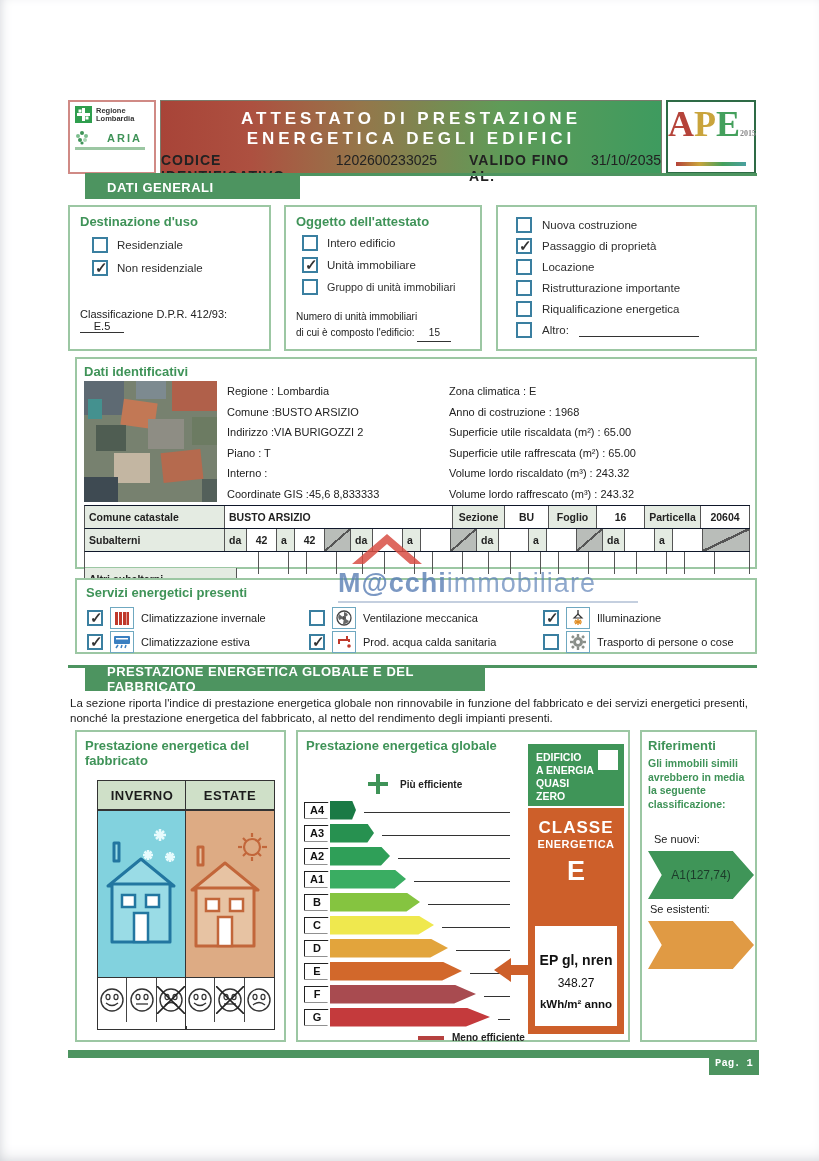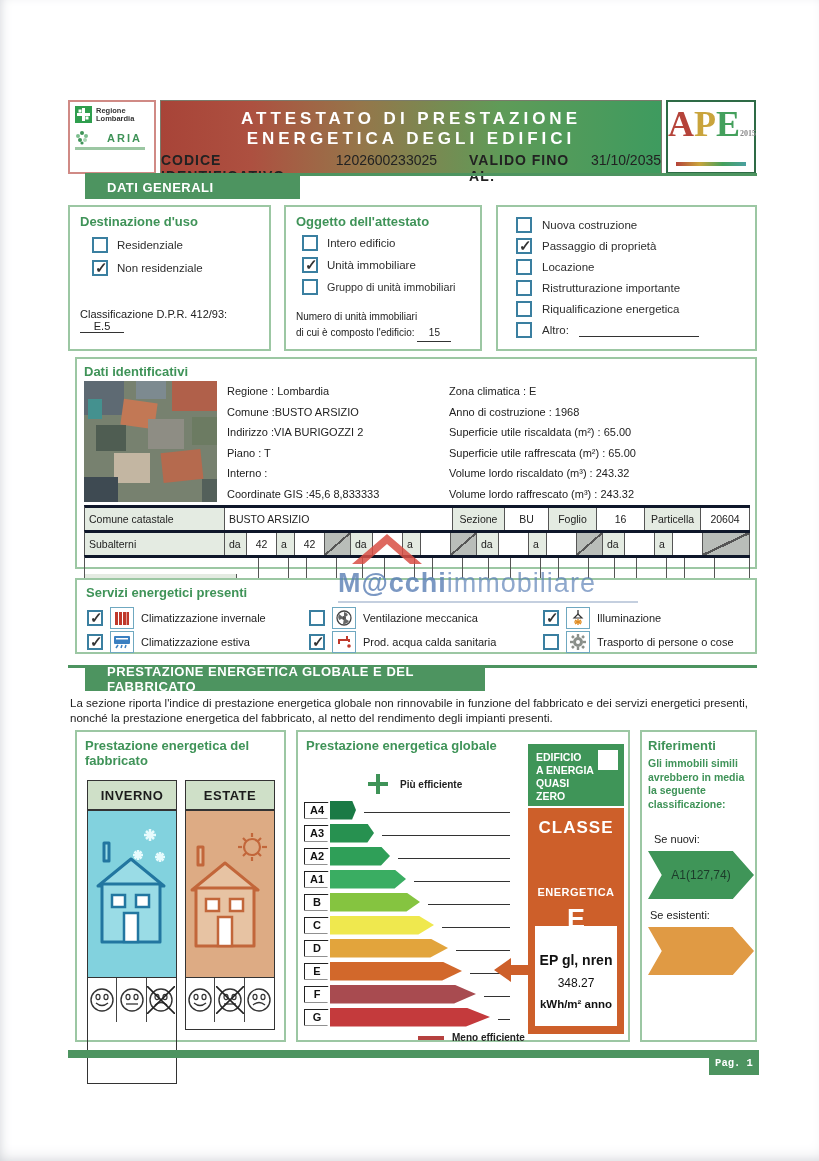--- a/index.html
+++ b/index.html
@@ -15,21 +15,21 @@
   .cb.on::after{content:"✓";position:absolute;left:1px;top:-3px;font-size:15px;color:#333;font-weight:bold;}
   
   .hdr-grad{background:linear-gradient(90deg,#a84438 0%,#ad5040 18%,#95764a 40%,#5f9b58 68%,#3e9b5f 100%);
             border:1px solid #7a7a6a;}
   .hdr-line{color:#fff;font-weight:bold;letter-spacing:4px;font-size:17px;text-align:center;}
   .hdr-sub{font-size:14px;font-weight:bold;letter-spacing:1px;color:#222;}
   .secbar{background:#4d9460;color:#fff;font-weight:bold;font-size:13px;letter-spacing:.5px;
           display:flex;align-items:center;padding-left:22px;box-sizing:border-box;}
   .secline{background:#4d9460;}
   
-  .crow{display:flex;border-left:1px solid #555;border-top:3px solid #0f172a;box-sizing:border-box;}
+  .crow{display:flex;border-left:1px solid #555;border-top:1px solid #0f172a;box-sizing:border-box;font-weight:bold;}
   .ccell{border-right:1px solid #555;box-sizing:border-box;font-size:10.5px;color:#222;
          display:flex;align-items:center;padding:0 4px;height:22px;white-space:nowrap;overflow:hidden;}
   .clabel{background:#e4ebe2;}
   .cdiag{background:#b9bdb9 linear-gradient(to bottom right,transparent 47%,#555 47%,#555 53%,transparent 53%);}
   
   .srow{display:flex;align-items:center;height:20px;margin-bottom:3px;}
   .slabel{width:30px;height:17px;border:1.5px solid #222;background:#fff;color:#111;font-weight:bold;
           font-size:11px;display:flex;align-items:center;justify-content:center;flex:none;
           clip-path:polygon(0 0,78% 0,100% 50%,78% 100%,0 100%);padding-right:4px;box-sizing:border-box;}
   .sbar{height:19px;flex:none;margin-left:-4px;
@@ -373,21 +373,21 @@
     <span>PRESTAZIONE ENERGETICA GLOBALE  E DEL FABBRICATO</span>
   </div>
   <div class="abs" style="left:70px;top:696px;width:692px;font-size:11.5px;color:#222;line-height:15px;">La sezione riporta l'indice di prestazione energetica globale non rinnovabile in funzione del fabbricato e dei servizi energetici presenti, nonché la prestazione energetica del fabbricato, al netto del rendimento degli impianti presenti.</div>
 
   <div class="abs gbox" style="left:75px;top:730px;width:211px;height:312px;padding:6px 8px;">
     <div class="gtitle" style="line-height:15px;">
       <div>Prestazione energetica del</div>
       <div>fabbricato</div>
     </div>
 
-    <div class="abs" style="left:10px;top:48px;width:90px;height:304px;border:1.5px solid #333;box-sizing:border-box;">
+    <div class="abs" style="left:20px;top:48px;width:90px;height:250px;border:1.5px solid #333;box-sizing:border-box;">
       <div class="panelhead">INVERNO</div>
       <div style="height:166px;background:#82d2de;position:relative;border-bottom:1.5px solid #333;">
         <svg width="87" height="164">
           <g stroke="#2276a0" stroke-width="3" fill="#9adce6" stroke-linejoin="round">
             <rect x="16" y="32" width="5" height="18"></rect>
             <polygon points="10,75 43,48 76,75"></polygon>
             <rect x="14" y="73" width="58" height="58"></rect>
           </g>
           <rect x="24" y="84" width="13" height="12" fill="#fff" stroke="#2276a0" stroke-width="2.5"></rect>
           <rect x="48" y="84" width="13" height="12" fill="#fff" stroke="#2276a0" stroke-width="2.5"></rect>
@@ -572,41 +572,41 @@
       <div style="width:58px;">
         <div>EDIFICIO</div>
         <div>A ENERGIA</div>
         <div>QUASI ZERO</div>
       </div>
       <div style="position:absolute;right:6px;top:6px;width:20px;height:20px;background:#fff;"></div>
     </div>
 
     <div class="abs" style="left:230px;top:76px;width:96px;height:226px;background:#cd5f2a;text-align:center;color:#fff;box-sizing:border-box;">
       <div style="font-size:17px;font-weight:bold;letter-spacing:1px;margin-top:10px;">CLASSE</div>
-      <div style="font-size:11px;font-weight:bold;letter-spacing:.5px;margin-top:48px;">ENERGETICA</div>
+      <div style="font-size:11px;font-weight:bold;letter-spacing:.5px;">ENERGETICA</div>
       <div style="font-size:27px;font-weight:bold;margin-top:6px;">E</div>
       <div style="position:absolute;left:7px;right:7px;top:118px;bottom:8px;background:#fff;color:#111;padding-top:26px;box-sizing:border-box;">
         <div style="font-size:14px;font-weight:bold;">EP gl, nren</div>
         <div style="font-size:12px;margin-top:8px;">348.27</div>
         <div style="font-size:11.5px;font-weight:bold;margin-top:8px;">kWh/m² anno</div>
       </div>
     </div>
     <svg class="abs" style="left:196px;top:226px;" width="36" height="24">
       <polygon points="0,12 17,0 17,7 36,7 36,17 17,17 17,24" fill="#cd5f2a"></polygon>
     </svg>
   </div>
 
   <div class="abs gbox" style="left:640px;top:730px;width:117px;height:312px;padding:6px 6px;">
     <div class="gtitle">Riferimenti</div>
     <div style="color:#3f9358;font-weight:bold;font-size:10.5px;line-height:13.5px;margin-top:4px;">Gli immobili simili avrebbero in media la seguente classificazione:</div>
     <div style="font-size:11px;color:#222;margin-top:22px;margin-left:6px;">Se nuovi:</div>
     <div class="ref-arrow" style="background:#3f9558;margin-top:6px;">
       <span>A1(127,74)</span>
     </div>
-    <div style="font-size:11px;color:#222;margin-top:10px;margin-left:2px;">Se esistenti:</div>
+    <div style="font-size:11px;color:#222;margin-top:4px;margin-left:2px;">Se esistenti:</div>
     <div class="ref-arrow" style="background:#e09a44;margin-top:6px;">
       <span></span>
     </div>
   </div>
 
   <div class="abs" style="left:68px;top:1050px;width:641px;height:8px;background:#4d9460;"></div>
   <div class="abs" style="left:709px;top:1050px;width:50px;height:25px;background:#4d9460;color:#fff;font-weight:bold;font-size:10.5px;display:flex;align-items:center;justify-content:center;font-family:'Liberation Mono',monospace;">
     <span>Pag. 1</span>
   </div>
 

